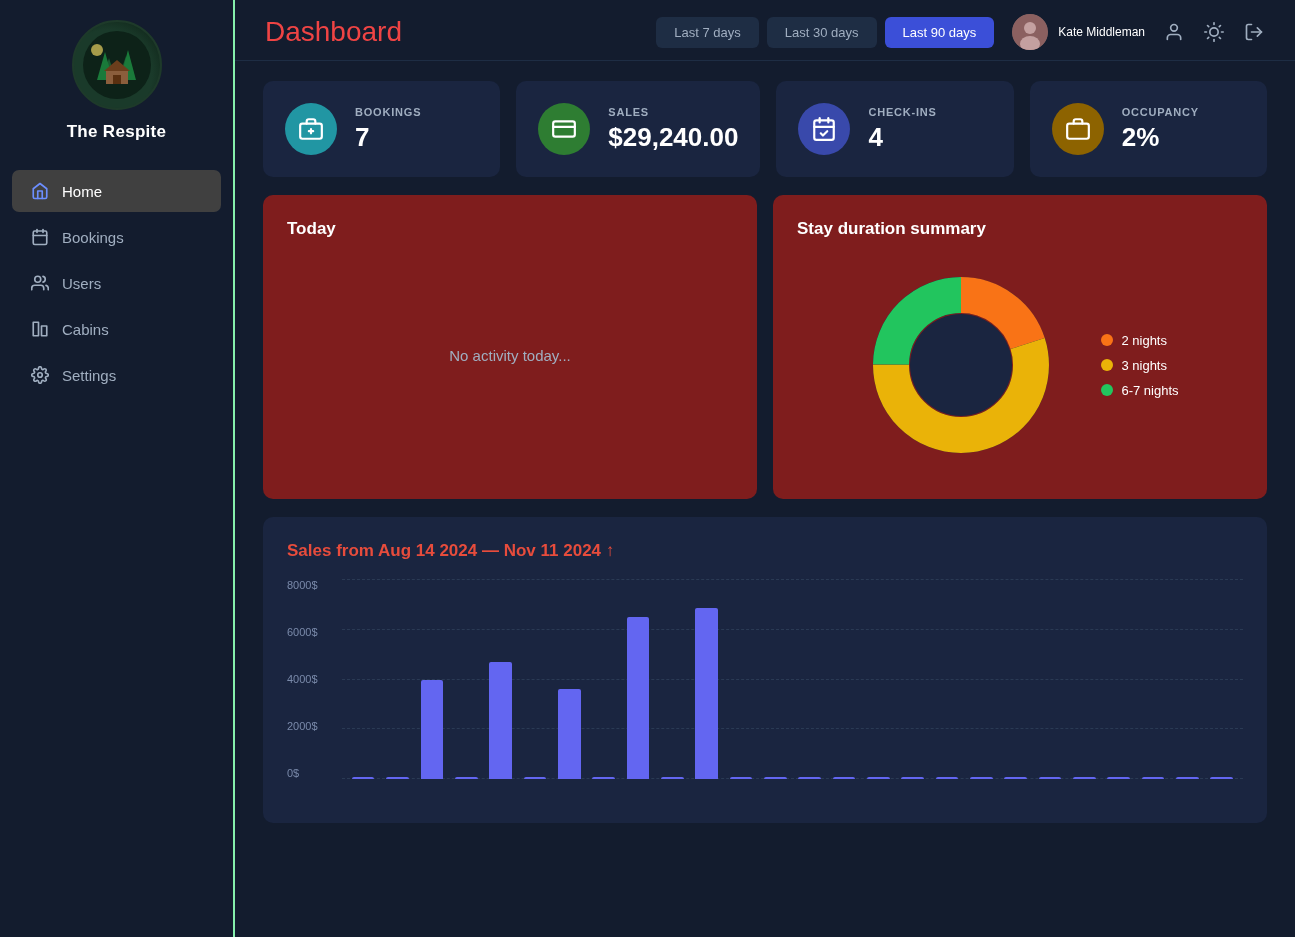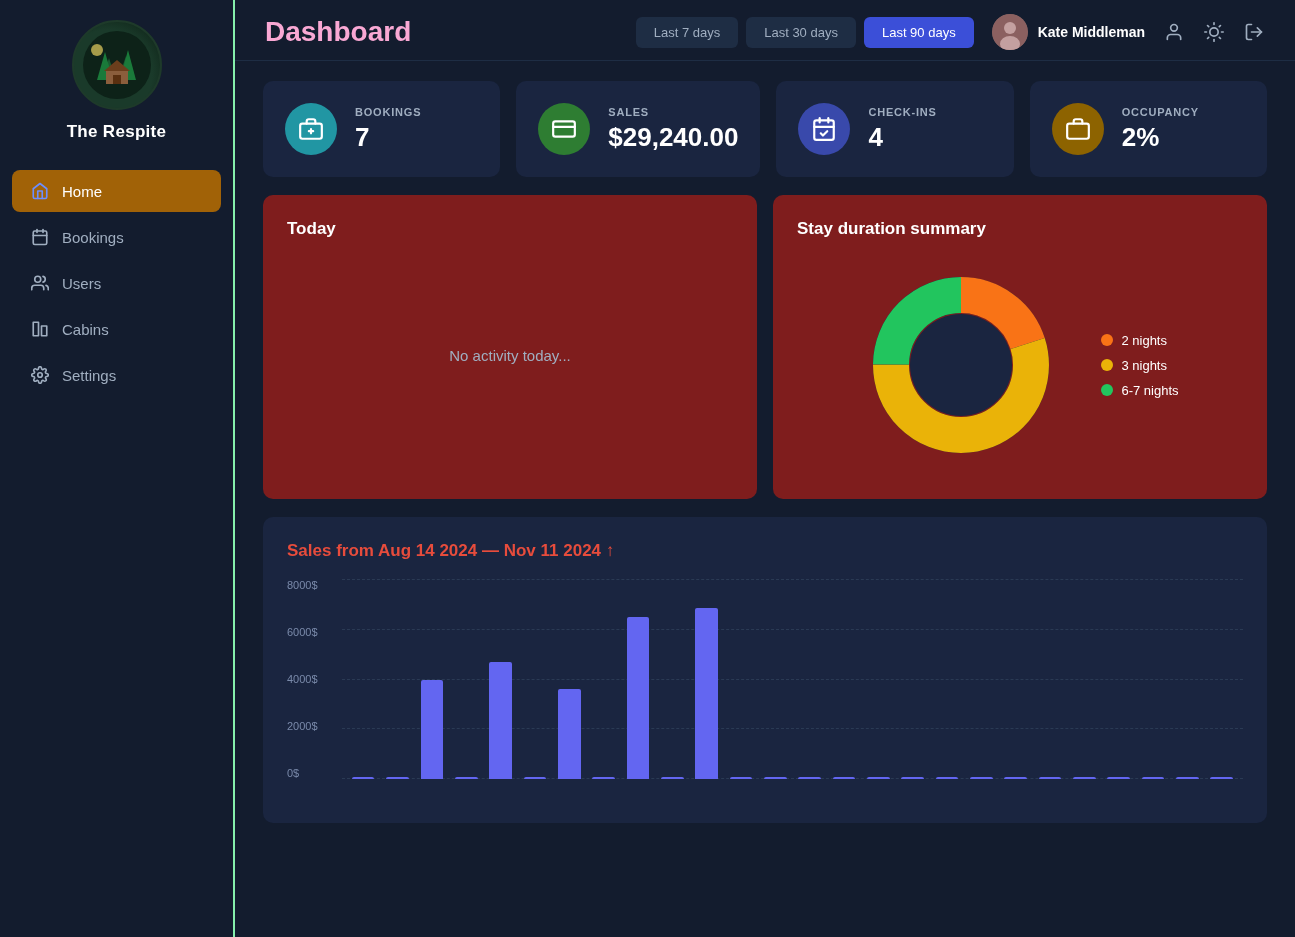--- a/index.html
+++ b/index.html
@@ -57,22 +57,23 @@
       padding: 11px 18px;
       border-radius: 8px;
       cursor: pointer;
       color: #a0aec0;
       font-size: 15px;
       font-weight: 500;
       margin-bottom: 4px;
       transition: background 0.15s;
     }
     .nav-item.active {
-      background: #a16207;
-      color: #fff;
+      background: #404040;
+      color: #fff;
+      border-radius: 7px;
     }
     .nav-icon {
       width: 20px;
       height: 20px;
       display: flex;
       align-items: center;
       justify-content: center;
       flex-shrink: 0;
     }
 
@@ -89,22 +90,22 @@
     .topbar {
       display: flex;
       align-items: center;
       justify-content: space-between;
       padding: 14px 30px 10px 30px;
       background: #131c2e;
       border-bottom: 1px solid #1e2d44;
     }
     .topbar-title {
       font-size: 28px;
-      font-weight: 700;
-      color: #f9a8d4;
+      font-weight: 400;
+      color: #ef4444;
     }
     .topbar-right {
       display: flex;
       align-items: center;
       gap: 18px;
     }
     .user-info {
       display: flex;
       align-items: center;
       gap: 10px;
@@ -114,22 +115,22 @@
       height: 36px;
       border-radius: 50%;
       background: #7a6060;
       overflow: hidden;
       display: flex;
       align-items: center;
       justify-content: center;
       font-size: 15px;
     }
     .user-name {
-      font-size: 14px;
-      font-weight: 700;
+      font-size: 12px;
+      font-weight: 400;
       color: #fff;
       text-align: center;
     }
     .topbar-icon {
       width: 22px;
       height: 22px;
       color: #a0aec0;
       cursor: pointer;
       display: flex;
       align-items: center;

